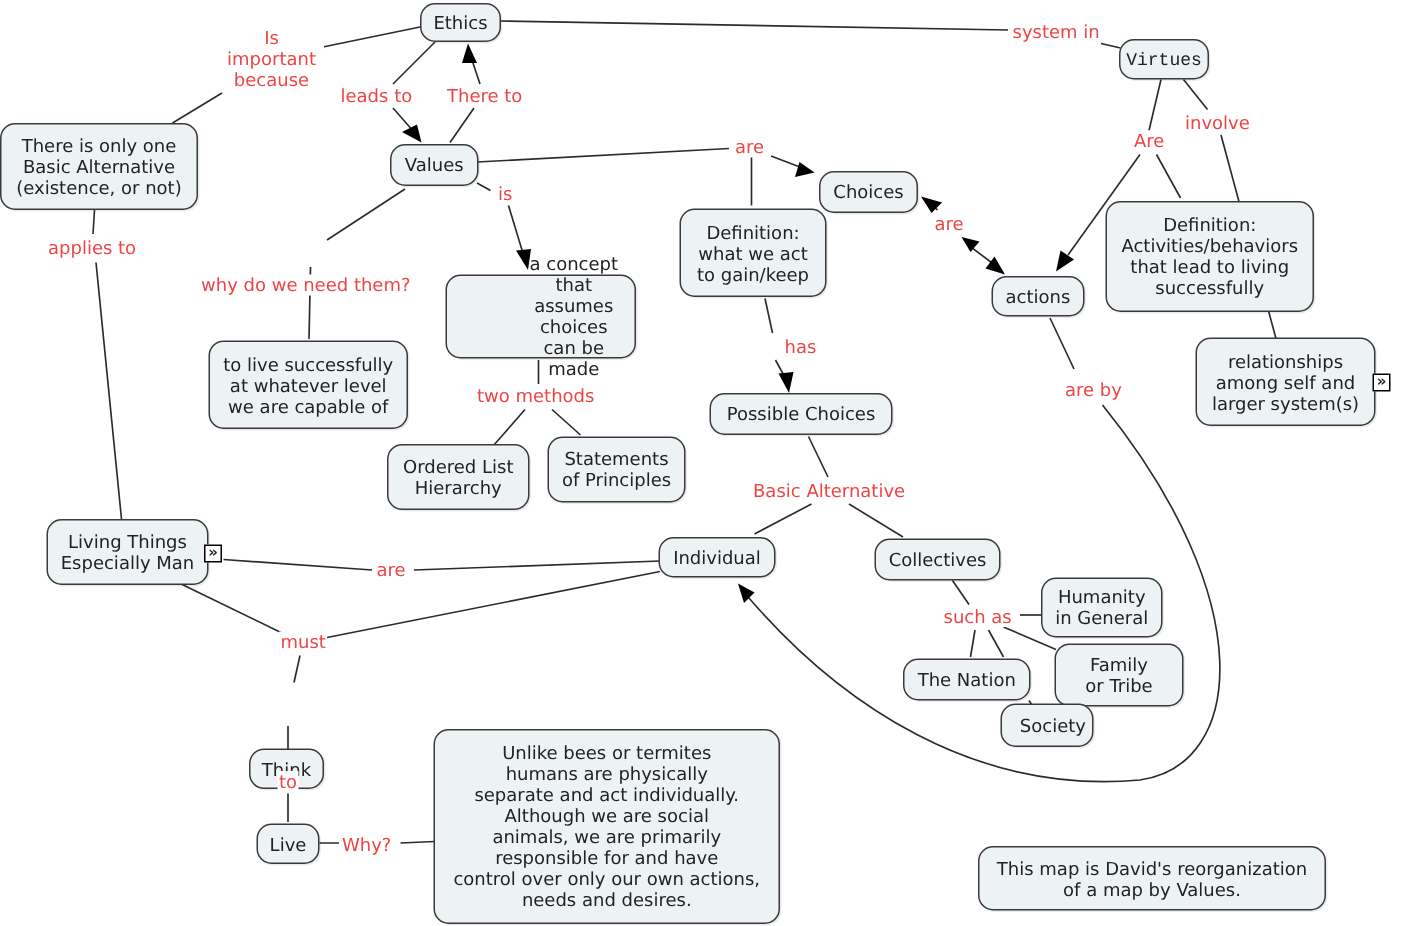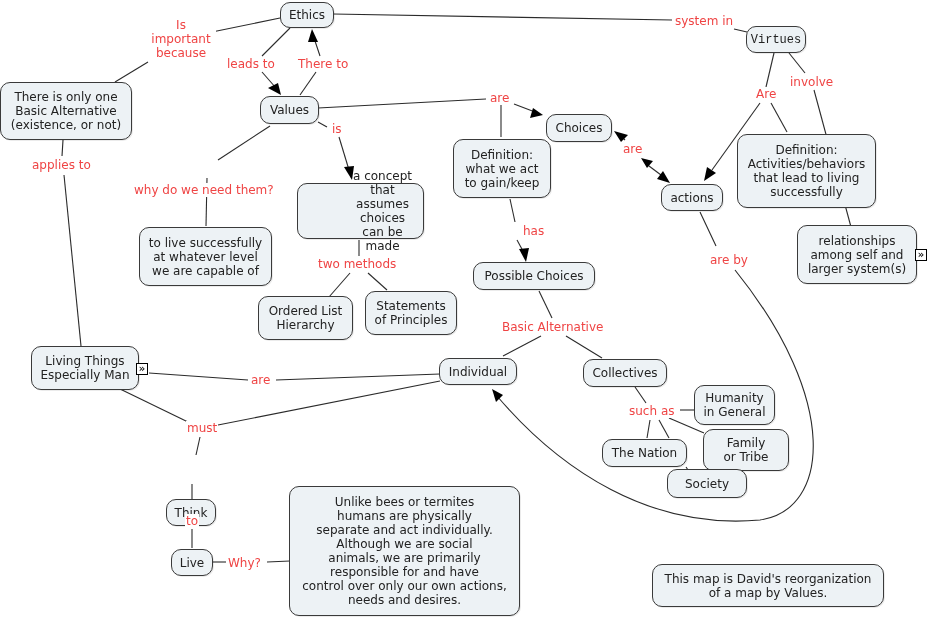--- a/index.html
+++ b/index.html
@@ -176,21 +176,21 @@
     <span>Humanity
 in General</span>
   </div>
 <div class="node" style="left:703px;top:429px;width:86px;height:42px;">
     <span>Family
 or Tribe</span>
   </div>
 <div class="node" style="left:602px;top:439px;width:85px;height:28px;">
     <span>The Nation</span>
   </div>
-<div class="node" style="left:667px;top:469px;width:80px;height:29px;">
+<div class="node" style="left:667px;top:469px;width:62px;height:29px;justify-content:flex-end;">
     <span>Society</span>
   </div>
 <div class="node" style="left:166px;top:456px;width:50px;height:27px;margin-top:43px;">
     <span>Think</span>
   </div>
 <div class="node" style="left:171px;top:549px;width:42px;height:27px;">
     <span>Live</span>
   </div>
 <div class="node" style="left:289px;top:486px;width:231px;height:130px;">
     <span>Unlike bees or termites

